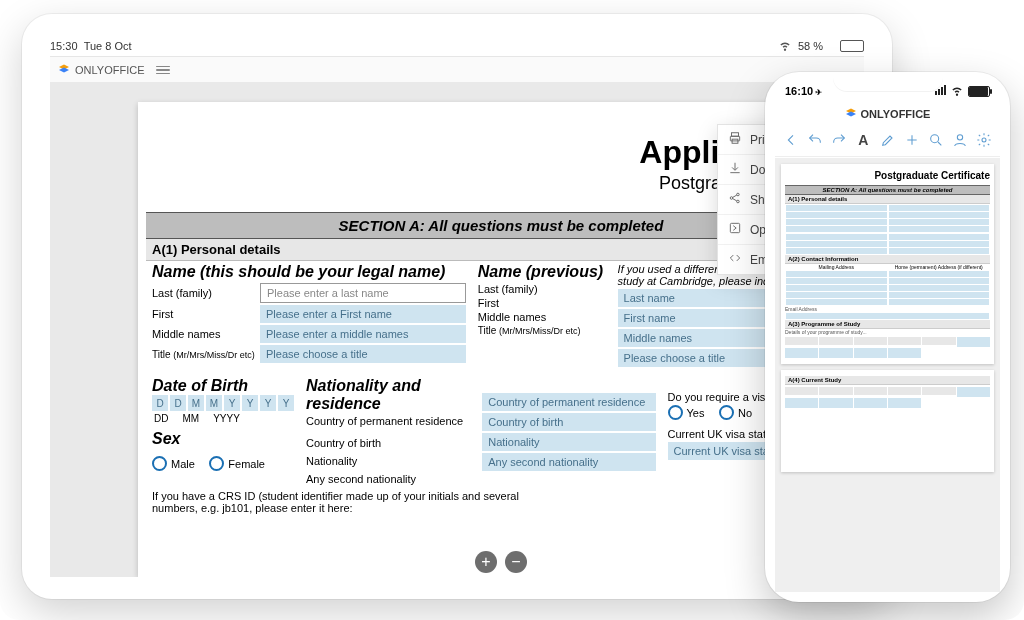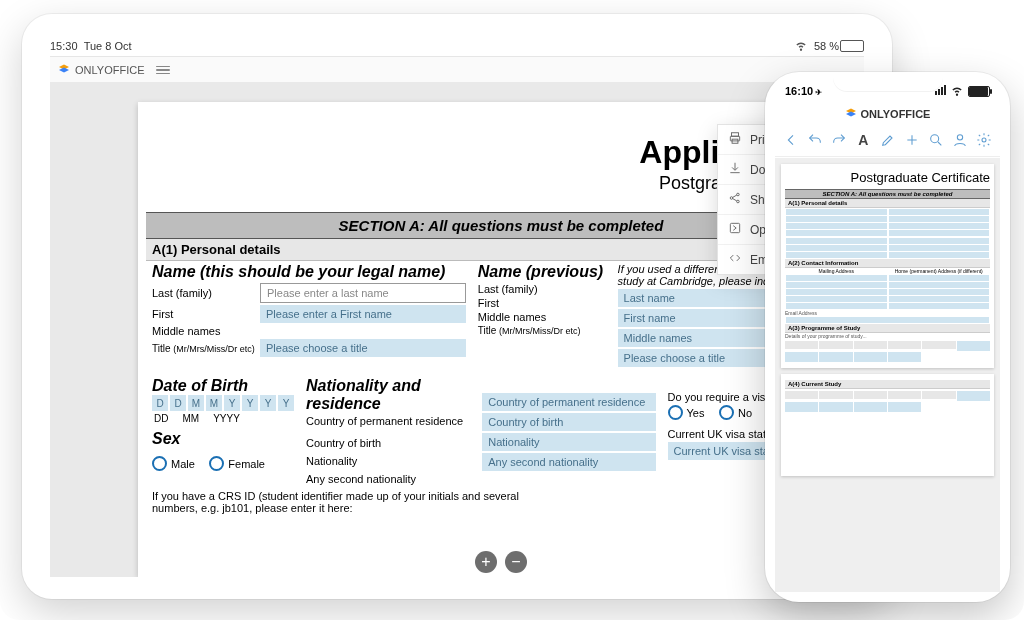--- a/index.html
+++ b/index.html
@@ -9,21 +9,21 @@
   .ipad{position:absolute;left:22px;top:14px;width:870px;height:585px;
         background:#fff;border-radius:30px;
         box-shadow:0 14px 40px rgba(0,0,0,.18),0 0 0 1px rgba(0,0,0,.05);}
   .ipad-screen{position:absolute;left:28px;top:22px;right:28px;bottom:22px;overflow:hidden;}
 
   .statusbar{display:flex;align-items:center;font-size:11px;color:#333;height:20px;}
   .statusbar .sb-left{flex:0 0 auto;}
   .statusbar .sb-spacer{flex:1;}
   .statusbar .sb-right{display:flex;align-items:center;gap:6px;}
   .wifi svg{width:14px;height:14px;}
-  .battery{display:flex;align-items:center;gap:1px;}
+  .battery{display:flex;align-items:center;gap:17px;}
   .battery-shell{width:22px;height:10px;border:1px solid #555;border-radius:2px;position:relative;}
   .battery-shell::after{content:"";position:absolute;right:-3px;top:2px;width:2px;height:6px;background:#555;border-radius:1px;}
   .battery-fill{height:100%;background:#555;border-radius:1px;}
 
   .appbar{display:flex;align-items:center;height:26px;border-top:1px solid #e6e6e6;border-bottom:1px solid #e6e6e6;background:#fafafa;font-size:11px;color:#555;}
   .appbar .brand{display:flex;align-items:center;gap:5px;padding:0 8px;}
   .brand-cube svg{width:12px;height:12px;}
   .appbar .docname{flex:1;text-align:center;color:#666;}
   .appbar .ham{width:22px;display:flex;flex-direction:column;gap:2px;align-items:center;justify-content:center;padding-right:8px;}
   .appbar .ham span{display:block;width:14px;height:1.5px;background:#888;border-radius:1px;}
@@ -80,21 +80,21 @@
 
   .p-brand{display:flex;align-items:center;justify-content:center;gap:4px;height:24px;font-size:11px;font-weight:700;color:#333;}
   .p-toolbar{display:flex;align-items:center;justify-content:space-between;padding:4px 6px 6px;border-bottom:1px solid #eee;}
   .p-toolbar .tico{width:20px;height:20px;display:flex;align-items:center;justify-content:center;color:#5f9dd1;}
   .p-toolbar svg{width:16px;height:16px;stroke:#5f9dd1;fill:none;stroke-width:1.6;}
   .p-toolbar .letterA{font-weight:700;color:#444;font-size:14px;}
 
   .p-page-area{position:absolute;left:0;right:0;top:78px;bottom:0;background:#efefef;overflow:hidden;}
   .p-page{background:#fff;margin:6px 6px 0 6px;box-shadow:0 1px 3px rgba(0,0,0,.2);padding:6px 4px;}
   .p-h1{font-weight:700;text-align:right;font-size:12px;}
-  .p-h2{text-align:right;font-size:13px;}
+  .p-h2{text-align:right;font-size:10px;font-weight:bold;}
   .p-secbar{background:#bdbdbd;border-top:1px solid #666;border-bottom:1px solid #666;text-align:center;font-size:6px;font-style:italic;font-weight:700;margin-top:4px;padding:1px 0;}
   .p-subbar{background:#e7e7e7;font-size:6px;font-weight:700;padding:1px 3px;border-bottom:1px solid #ccc;}
   .p-tworow{display:flex;}
   .p-tworow > div{flex:1;}
   .p-mini-line{height:6px;background:#cfe4f0;margin:1px;}
   .p-tbl{display:grid;grid-template-columns:repeat(6,1fr);gap:1px;margin-top:2px;}
   .p-tbl div{background:#cfe4f0;height:10px;}
   .p-tbl .hd{background:#e7e7e7;height:8px;}
   .p-page.second{height:90px;}
   .p-page .tinytext{font-size:5px;color:#555;}
@@ -160,20 +160,21 @@
               <div class="fldrow">
                   <div class="flbl">Last (family)</div>
                 <div class="fval bordered">Please enter a last name</div>
                 </div>
               <div class="fldrow">
                   <div class="flbl">First</div>
                 <div class="fval">Please enter a First name</div>
                 </div>
               <div class="fldrow">
                   <div class="flbl">Middle names</div>
+                <div class="fval">Please enter a middle names</div>
                 </div>
               <div class="fldrow">
                   <div class="flbl sm"><span>Title</span> <span style="font-size:9px">(Mr/Mrs/Miss/Dr etc)</span></div>
                 <div class="fval">Please choose a title</div>
                 </div>
             </div>
             <div class="col" style="flex:.55">
               <div class="lbl-em">Name (previous)</div>
               <div class="fldrow">
                   <div class="flbl">Last (family)</div>

